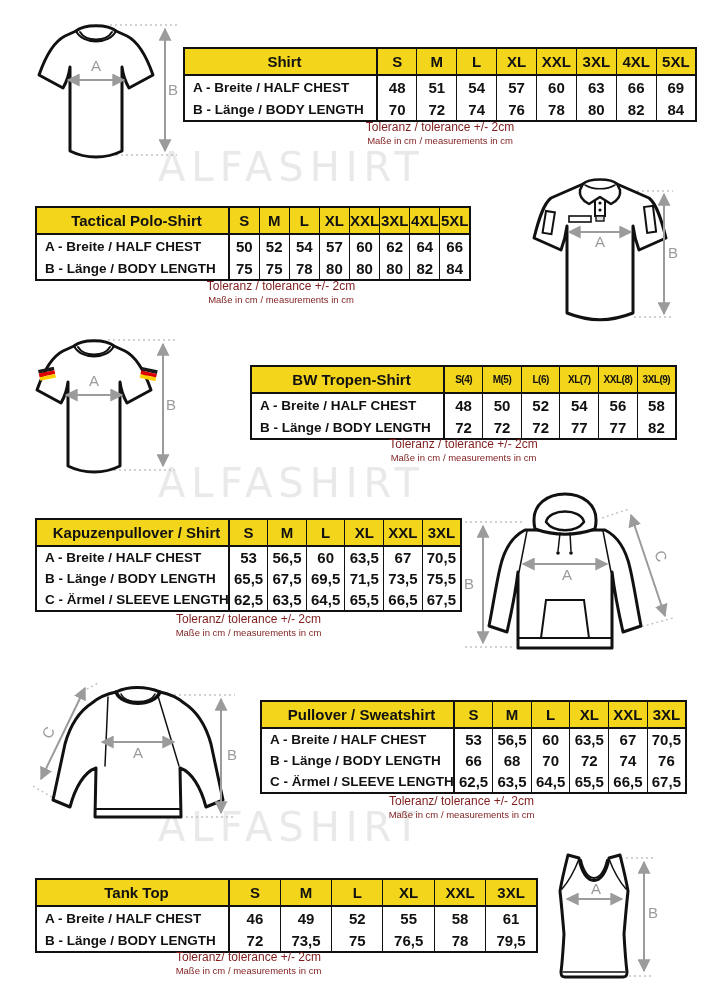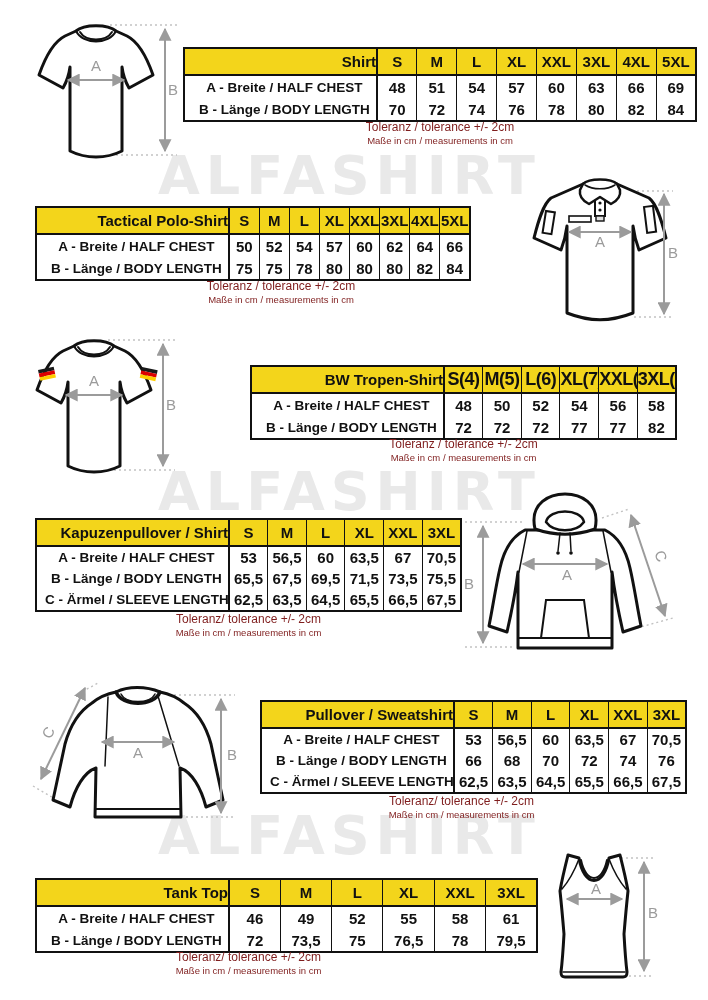--- a/index.html
+++ b/index.html
@@ -3,47 +3,47 @@
 <meta charset="utf-8">
 <style>
   html,body { margin:0; padding:0; background:#fff; }
   #page {
     position:relative; width:708px; height:1000px; background:#fff;
     font-family:"Liberation Sans", sans-serif; overflow:hidden;
   }
   
   .wm {
     position:absolute; z-index:1; white-space:nowrap;
-    font-family:"DejaVu Sans", sans-serif; font-weight:bold;
-    font-size:54px; letter-spacing:6px; color:var(--watermark-gray,#e9e9e9);
+    font-family:"DejaVu Sans", sans-serif; font-weight:normal;
+    font-size:40px; letter-spacing:6px; color:var(--watermark-gray,#e9e9e9);
     user-select:none;
   }
   .w1{left:158px;top:144px} .w2{left:158px;top:460px} .w3{left:158px;top:804px}
   
   table.size-table {
     position:absolute; z-index:2; border-collapse:collapse; table-layout:fixed;
     background:#fff; border:2.5px solid var(--border-dark,#111);
   }
   .size-table th, .size-table td {
     border-left:1px solid var(--border-dark,#111);
     font-weight:bold; color:#111; text-align:center; vertical-align:middle; padding:0;
     overflow:hidden; white-space:nowrap;
   }
   .size-table th:first-child, .size-table td:first-child { border-left:none; }
   .size-table th:nth-child(2), .size-table td:nth-child(2) { border-left:2px solid var(--border-dark,#111); }
   .size-table thead th {
     background:var(--header-yellow,#f3d519);
     border-bottom:2.5px solid var(--border-dark,#111);
     height:25px; font-size:15px;
   }
-  .size-table .title-cell { text-align:right; padding-left:8px; width:183px; font-size:15px; }
-  .size-table .label-cell { text-align:center; padding-left:8px; font-size:13.5px; }
+  .size-table .title-cell { text-align:center; padding-left:8px; width:183px; font-size:15px; }
+  .size-table .label-cell { text-align:left; padding-left:8px; font-size:13.5px; }
   .size-table tbody td { height:22px; font-size:15px; border-top:none; border-bottom:none; }
   .rows3 tbody td { height:21px; }
-  .small-sizes thead th.size-cell { font-size:18px; letter-spacing:-0.5px; }
+  .small-sizes thead th.size-cell { font-size:10px; letter-spacing:-0.5px; }
   .t1{left:183px;top:47px;width:514px}
   .t2{left:35px;top:206px;width:436px}
   .t3{left:250px;top:365px;width:427px}
   .t4{left:35px;top:518px;width:427px}
   .t5{left:260px;top:700px;width:427px}
   .t6{left:35px;top:878px;width:503px}
   
   .note { position:absolute; z-index:2; text-align:center; color:#7f1d1d; }
   .note .l1 { font-size:12px; }
   .note .l2 { font-size:9.5px; margin-top:1px; }

